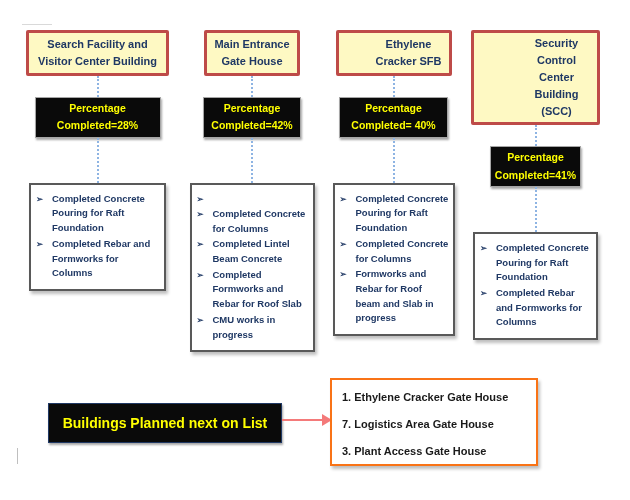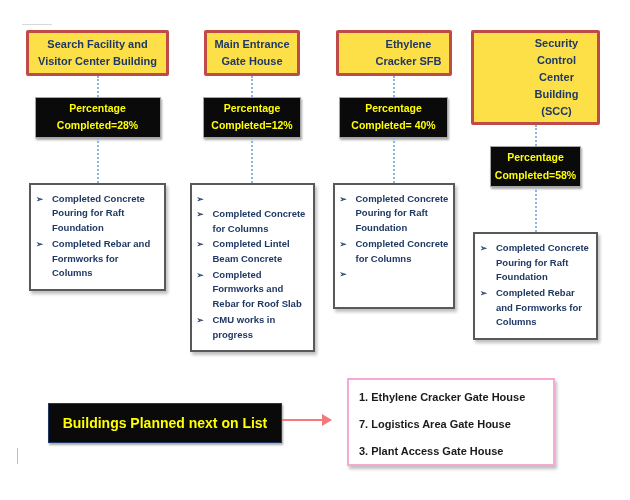--- a/index.html
+++ b/index.html
@@ -23,21 +23,21 @@
   }
   .col-1{left:25px;width:145px;}
   .col-2{left:189px;width:126px;}
   .col-3{left:332px;width:123px;}
   .col-4{left:470px;width:131px;}
 
   .title-box{
     box-sizing:border-box;
     border:3px solid #be4b48;
     border-radius:2px;
-    background:#fde047;
+    background:#fef9c3;
     min-height:46px;
     display:flex;
     align-items:center;
     justify-content:center;
     text-align:center;
     font-size:11px;
     font-weight:bold;
     color:#1f3864;
     line-height:1.55;
     padding:2px 6px;
@@ -129,27 +129,27 @@
   }
   .arrow-wrap{
     position:absolute;
     left:282px;
     top:412px;
     width:50px;
     height:16px;
   }
   .planned-list-box{
     position:absolute;
-    left:347px;
+    left:330px;
     top:378px;
     width:208px;
     height:88px;
     box-sizing:border-box;
     background:#ffffff;
-    border:2px solid #f9a8d4;
+    border:2px solid #f97316;
     box-shadow:2px 3px 3px rgba(0,0,0,0.25);
     padding:11px 6px 0 10px;
   }
   .planned-list-box .planned-item{
     font-size:11px;
     font-weight:bold;
     color:#1a1a1a;
     margin-bottom:15px;
   }
   .stray-1{
@@ -191,21 +191,21 @@
     </div>
   </div>
 
   <div class="column col-2">
     <div class="title-box">
       <span>Main Entrance Gate House</span>
     </div>
     <div class="connector conn-a"></div>
     <div class="pct-box">
       <span>Percentage</span>
-      <span>Completed=12%</span>
+      <span>Completed=42%</span>
     </div>
     <div class="connector conn-b"></div>
     <div class="detail-box">
       <ul class="detail-list">
         <li>
           <span class="bullet">➢</span>
         </li>
         <li>
           <span class="bullet">➢</span>
           <span class="item-text">Completed Concrete for Columns</span>
@@ -241,33 +241,34 @@
         <li>
           <span class="bullet">➢</span>
           <span class="item-text">Completed Concrete Pouring for Raft Foundation</span>
         </li>
         <li>
           <span class="bullet">➢</span>
           <span class="item-text">Completed Concrete for Columns</span>
         </li>
         <li>
           <span class="bullet">➢</span>
+          <span class="item-text">Formworks and Rebar for Roof beam and Slab in progress</span>
         </li>
       </ul>
     </div>
   </div>
 
   <div class="column col-4">
     <div class="title-box">
       <span>Security Control Center Building (SCC)</span>
     </div>
     <div class="connector conn-a"></div>
     <div class="pct-box">
       <span>Percentage</span>
-      <span>Completed=58%</span>
+      <span>Completed=41%</span>
     </div>
     <div class="connector conn-b"></div>
     <div class="detail-box">
       <ul class="detail-list">
         <li>
           <span class="bullet">➢</span>
           <span class="item-text">Completed Concrete Pouring for Raft Foundation</span>
         </li>
         <li>
           <span class="bullet">➢</span>

